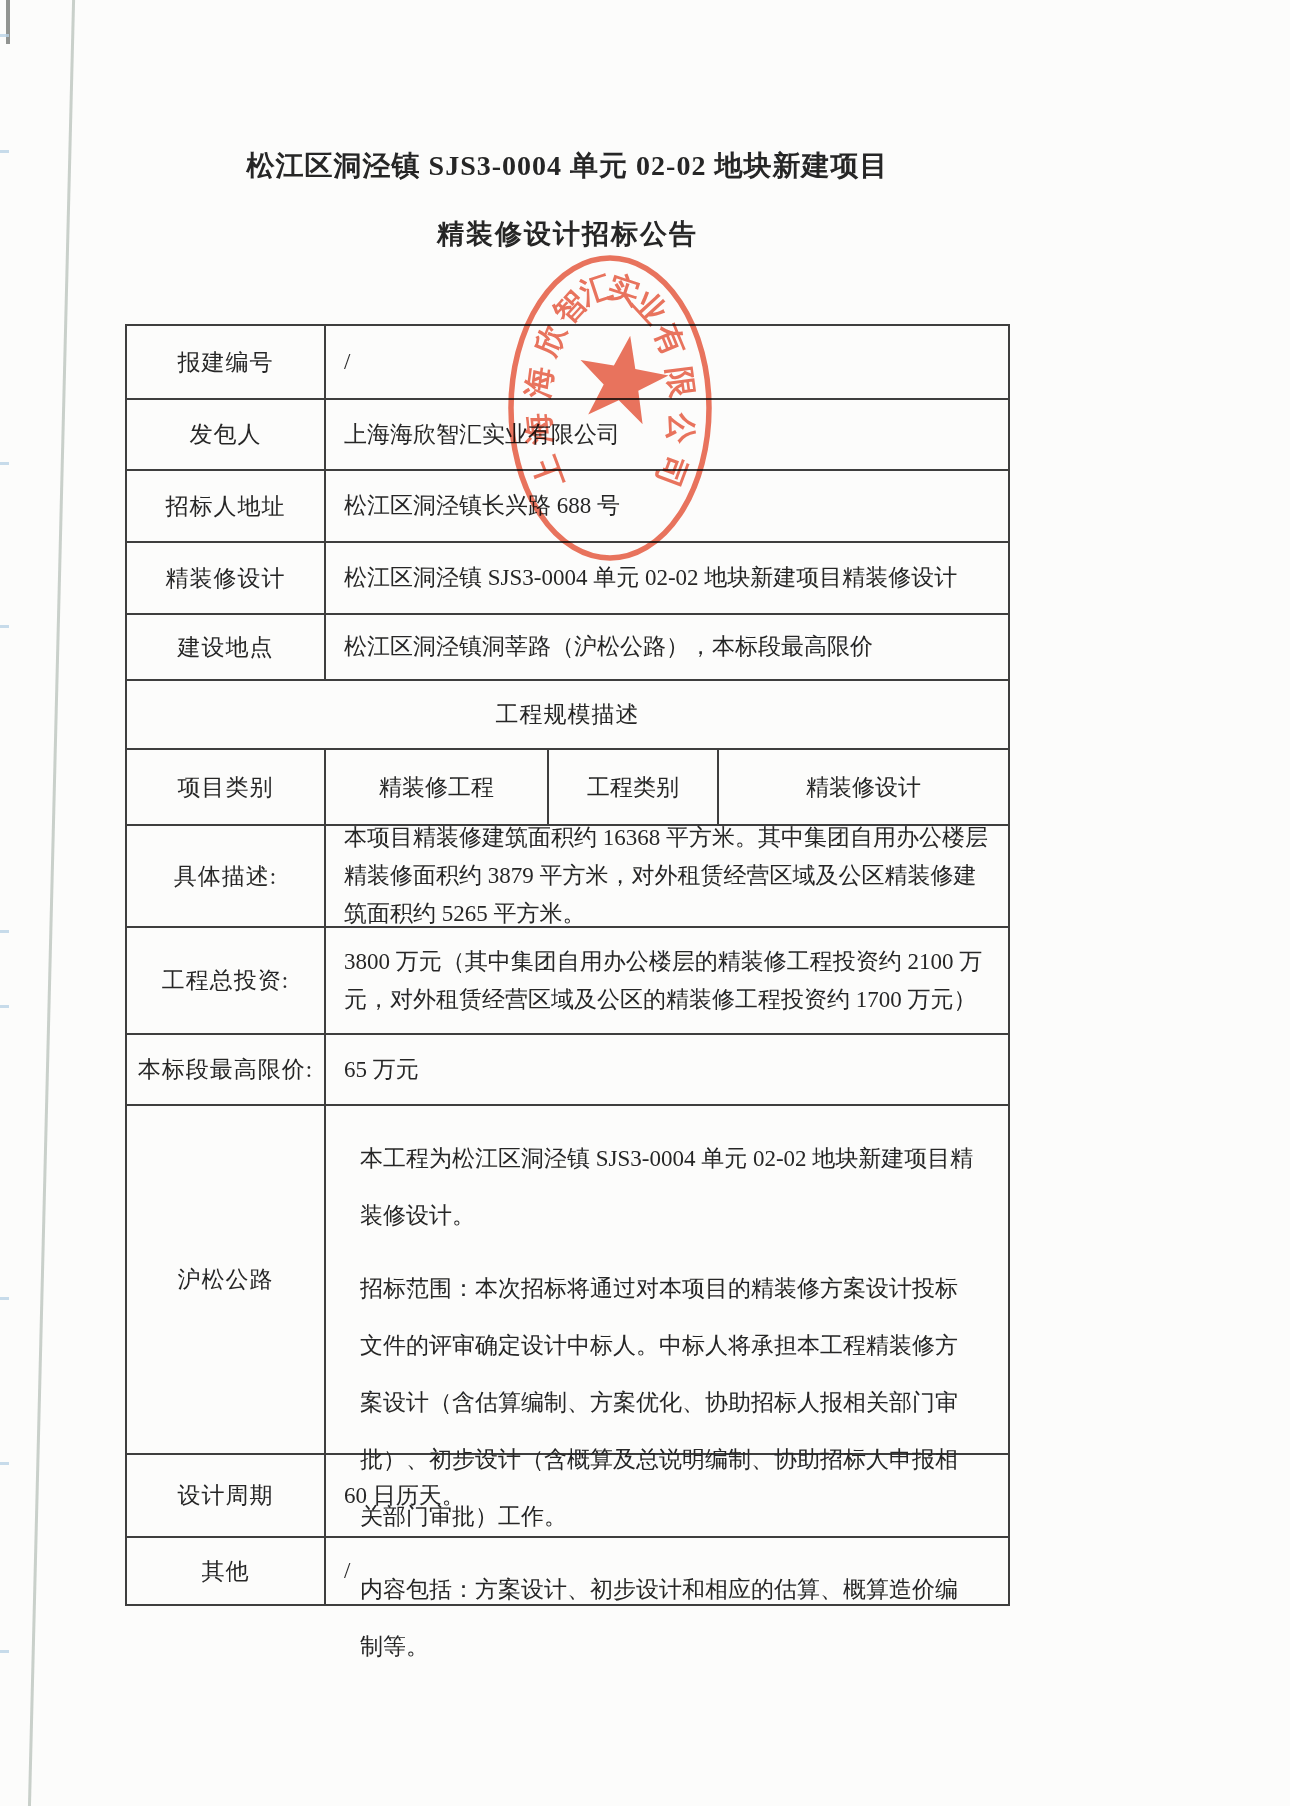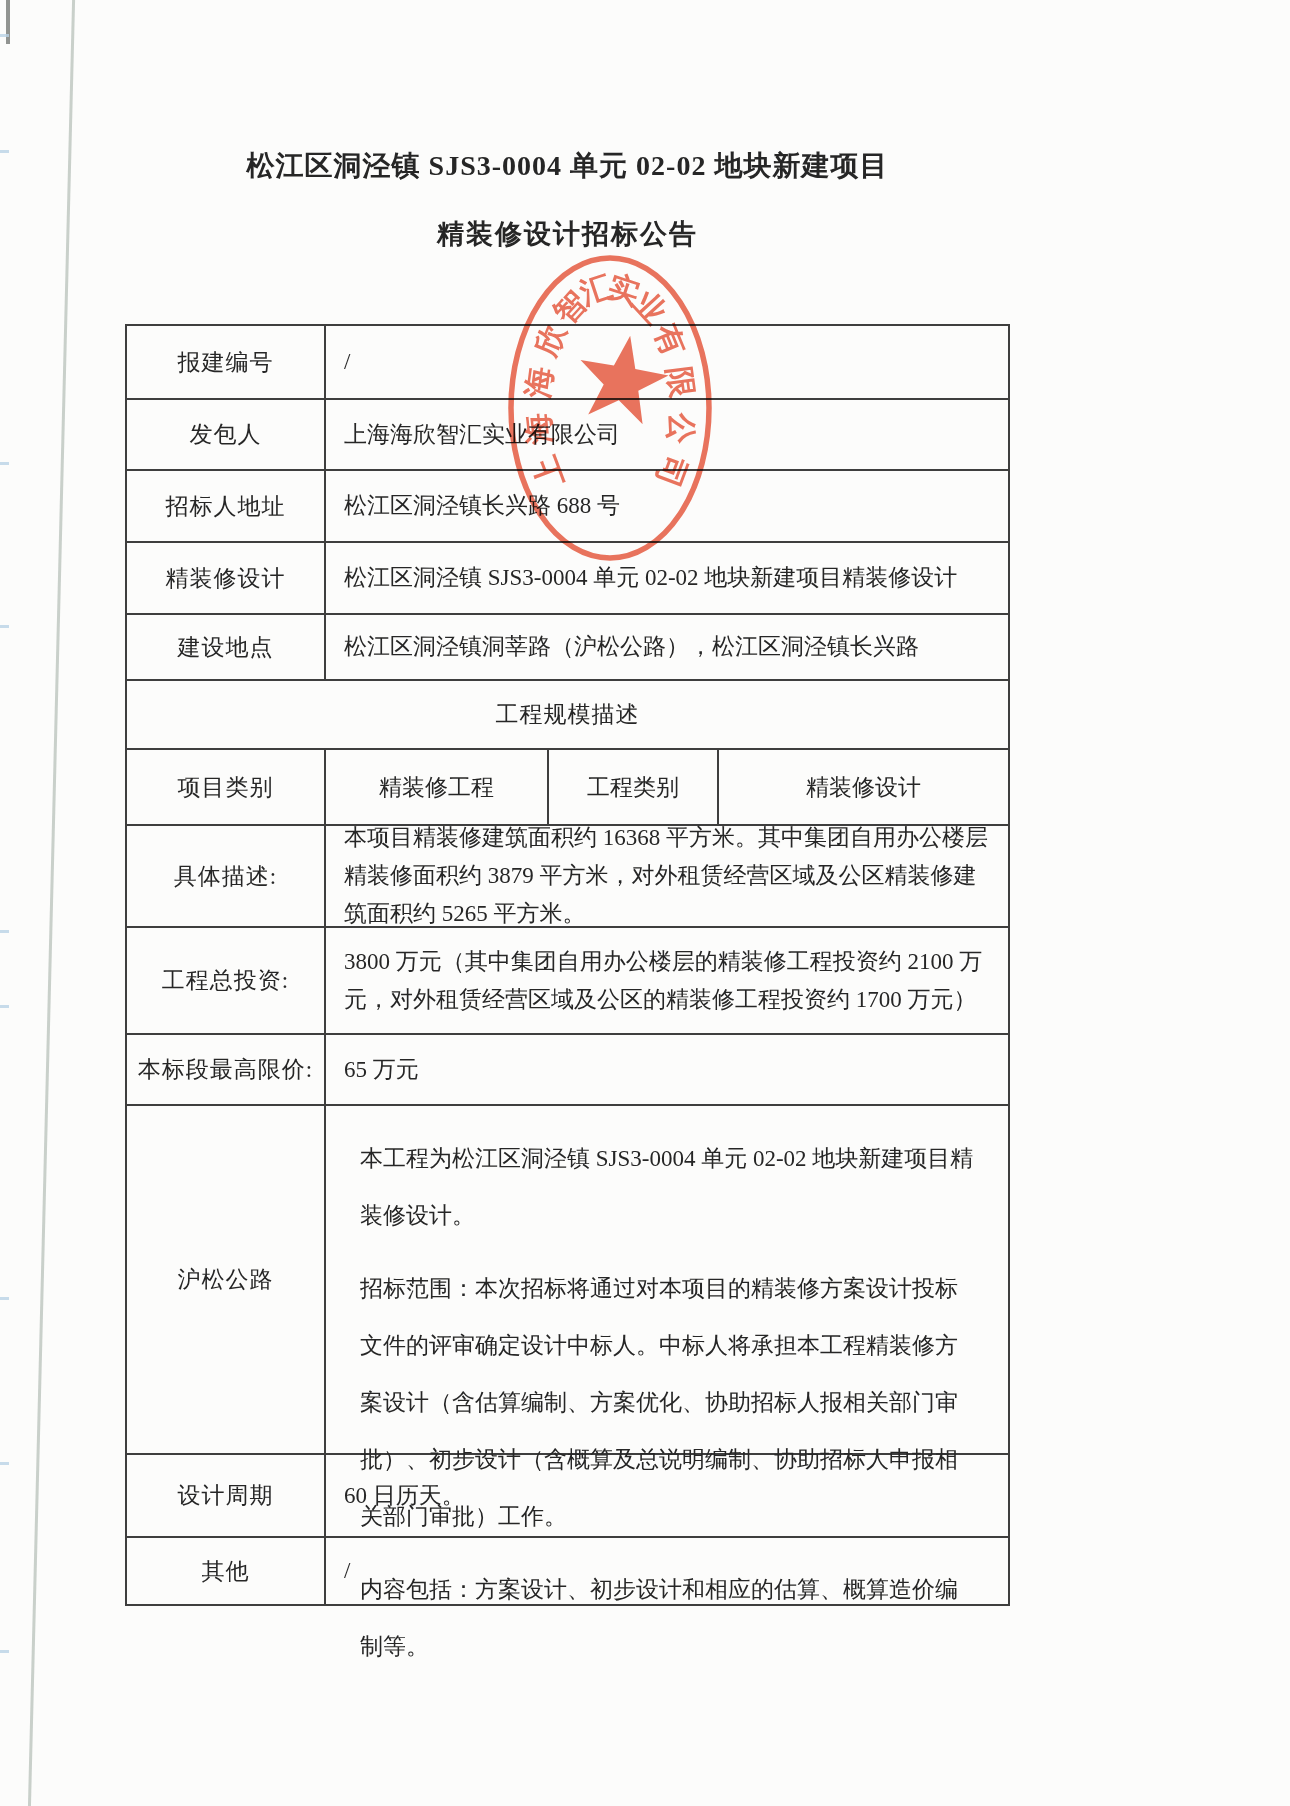--- a/index.html
+++ b/index.html
@@ -109,21 +109,21 @@
         <div class="cell val">松江区洞泾镇长兴路 688 号</div>
       </div>
 
       <div class="row h72">
         <div class="cell lab">精装修设计</div>
         <div class="cell val">松江区洞泾镇 SJS3-0004 单元 02-02 地块新建项目精装修设计</div>
       </div>
 
       <div class="row h66">
         <div class="cell lab">建设地点</div>
-        <div class="cell val">松江区洞泾镇洞莘路（沪松公路），松江区洞泾镇长兴路</div>
+        <div class="cell val">松江区洞泾镇洞莘路（沪松公路），本标段最高限价</div>
       </div>
 
       <div class="row h69">
         <div class="cell span-cell">工程规模描述</div>
       </div>
 
       <div class="row h76">
         <div class="cell c1">项目类别</div>
         <div class="cell c2">精装修工程</div>
         <div class="cell c3">工程类别</div>

